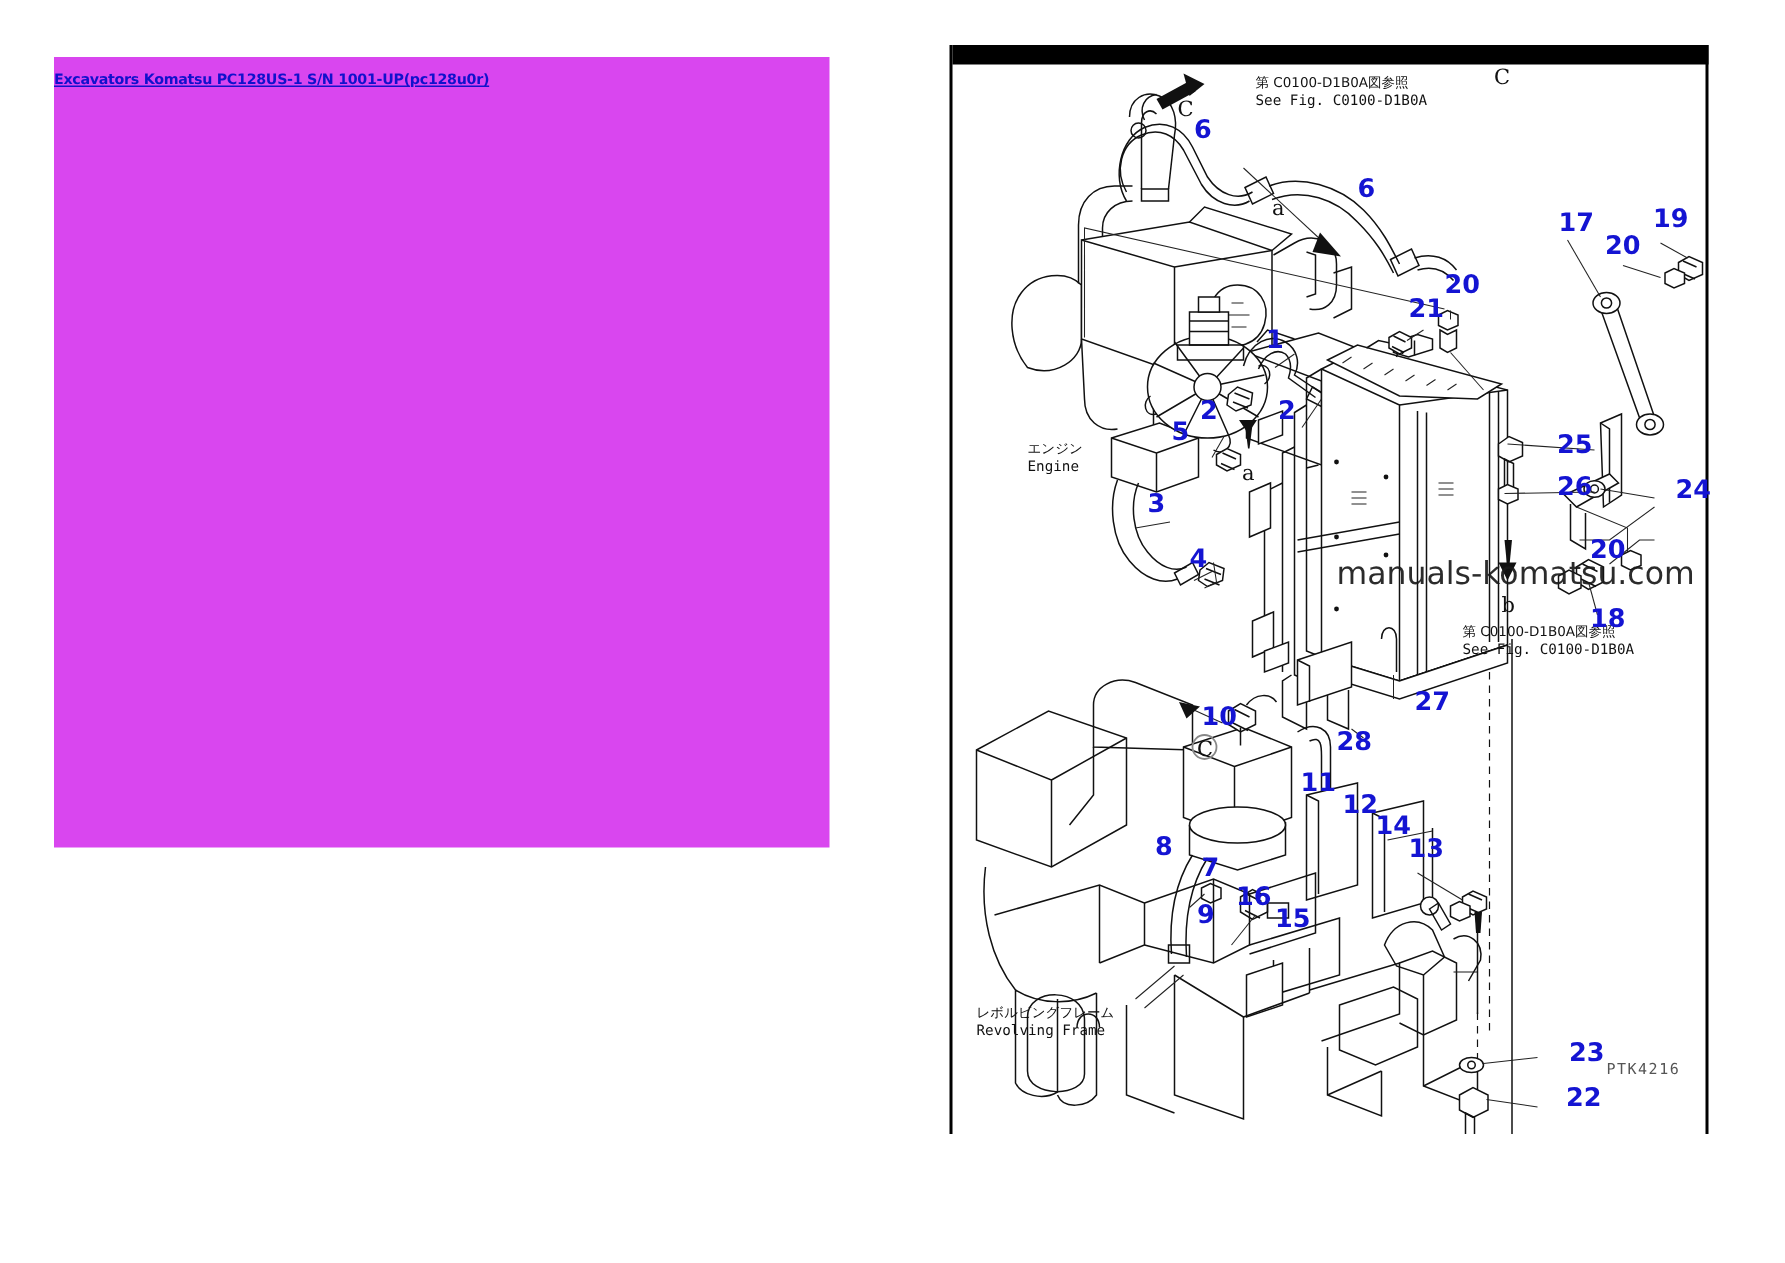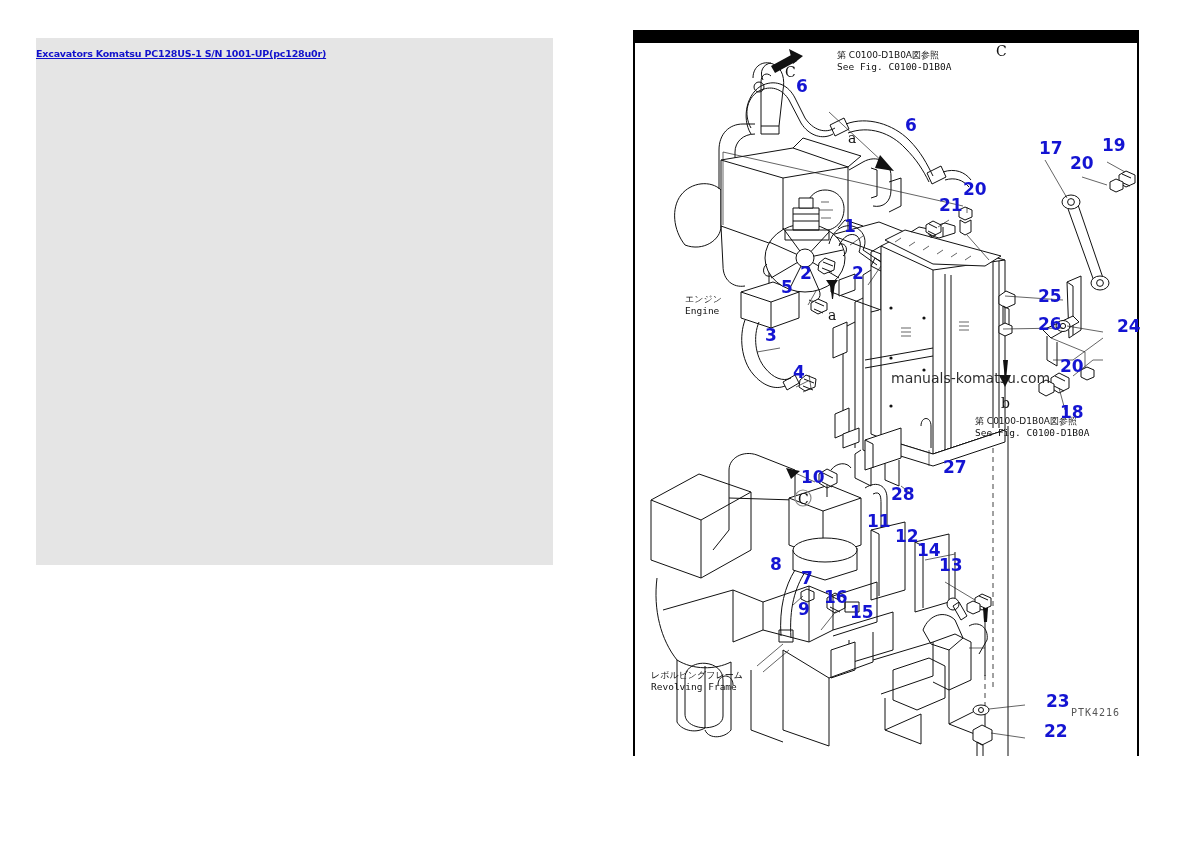--- a/index.html
+++ b/index.html
@@ -4,21 +4,21 @@
 <style>
   html,body{margin:0;padding:0;background:#ffffff;}
   body{
     width:1190px;height:842px;position:relative;overflow:hidden;
     font-family:"Liberation Sans", sans-serif;
   }
 
   
   #left-pane{
     position:absolute;left:36px;top:38px;width:517px;height:527px;
-    background:#e5e5e5;
+    background:#d946ef;
   }
   #catalog-link{
     position:absolute;left:0px;top:10px;
     color:#1111cc;
     font-family:"DejaVu Sans", sans-serif;
     font-size:9.5px;
     font-weight:bold;
     letter-spacing:-0.2px;
     text-decoration:underline;
     white-space:nowrap;
@@ -65,21 +65,21 @@
   .figcode{
     fill:#555555;
     font-family:"DejaVu Sans Mono", monospace;
     font-size:10px;
     letter-spacing:1px;
   }
   #watermark{
     position:absolute;left:258px;top:340px;
     color:#1a1a1a;
     font-family:"DejaVu Sans", sans-serif;
-    font-size:14px;
+    font-size:21px;
     white-space:nowrap;
     opacity:0.92;
     pointer-events:none;
   }
   .ln{stroke:#111;stroke-width:1;fill:none;}
   .lnthin{stroke:#222;stroke-width:0.7;fill:none;}
   .dash{stroke:#111;stroke-width:0.8;fill:none;stroke-dasharray:5 4;}
   .fillw{fill:#ffffff;stroke:#111;stroke-width:1;}
 </style>
 </head>

